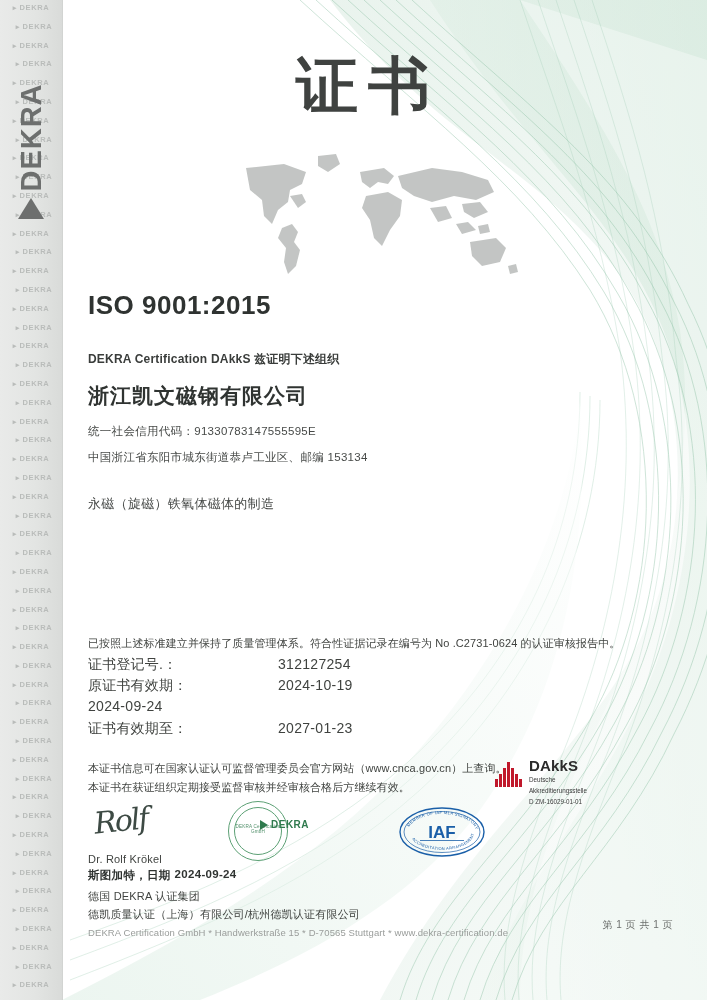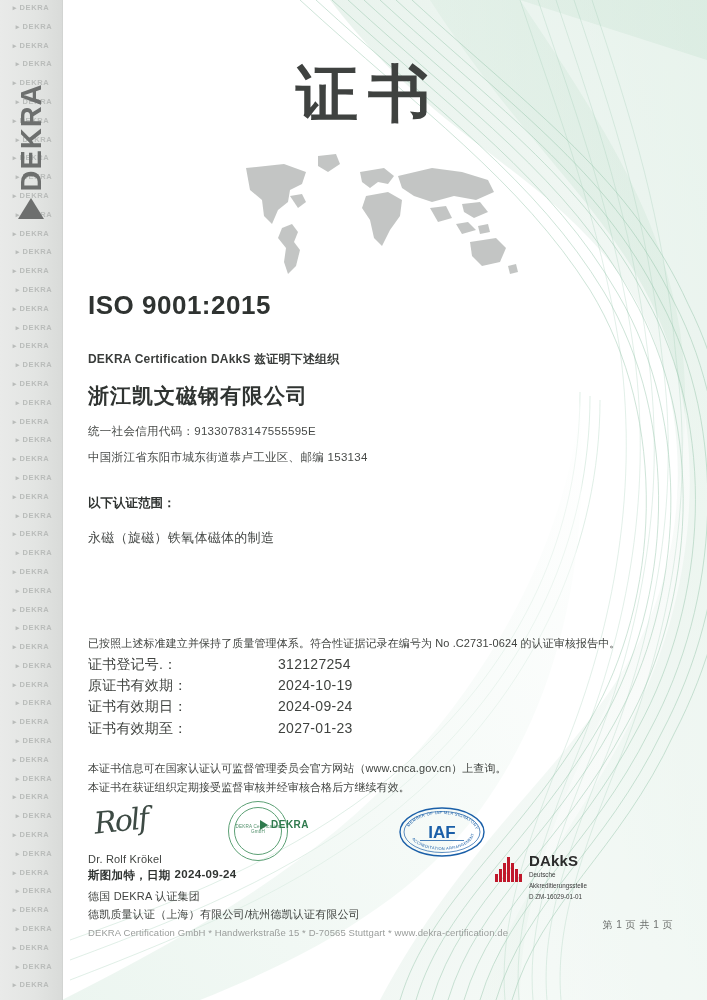--- a/index.html
+++ b/index.html
@@ -64,21 +64,21 @@
   .ribbon-logo .dk-tri{
     width:0;height:0;
     border-top:13px solid transparent;
     border-bottom:13px solid transparent;
     border-left:21px solid #6d6f6e;
   }
 
   
   .doc-title{
     position:absolute;
-    left:296px;top:52px;
+    left:296px;top:44px;
     font-size:62px;
     font-weight:bold;
     color:#3f4240;
     letter-spacing:10px;
     font-family:"DejaVu Sans","Liberation Sans",sans-serif;
   }
 
   
   .worldmap{
     position:absolute;left:232px;top:150px;
@@ -196,21 +196,21 @@
   .footer-legal{
     font-size:9.5px;color:#9a9d9b;margin-top:5px;letter-spacing:.1px;
   }
 
   
   .iaf{
     position:absolute;left:398px;top:806px;
     width:88px;height:52px;
   }
   .dakks{
-    position:absolute;left:495px;top:853px;
+    position:absolute;left:495px;top:758px;
     width:152px;height:56px;
     display:flex;align-items:flex-start;
   }
   .dakks-bars{display:flex;align-items:flex-end;height:26px;margin-top:3px;}
   .dakks-bars i{display:block;width:2.6px;margin-right:1.4px;background:#c0182b;}
   .dakks-txt{margin-left:6px;}
   .dakks-title{font-size:15px;font-weight:bold;color:#2b2b2b;letter-spacing:.2px;line-height:1;}
   .dakks-sub{font-size:6.3px;color:#3a3a3a;line-height:1.25;margin-top:3px;}
   .dakks-reg{font-size:6.3px;color:#3a3a3a;margin-top:3px;}
 
@@ -363,37 +363,35 @@
       <path d="M276 116 L284 114 L286 122 L278 124 Z"></path>
     </g>
   </svg>
 
   <div class="content">
     <div class="std">ISO 9001:2015</div>
     <div class="issuer">DEKRA Certification DAkkS 兹证明下述组织</div>
     <div class="company">浙江凯文磁钢有限公司</div>
     <div class="credit">统一社会信用代码：91330783147555595E</div>
     <div class="address">中国浙江省东阳市城东街道恭卢工业区、邮编 153134</div>
-    <div class="scope-label">以下认证范围：</div>
     <div class="scope-text">永磁（旋磁）铁氧体磁体的制造</div>
   </div>
 
   <div class="lower">
     <div class="para">已按照上述标准建立并保持了质量管理体系。符合性证据记录在编号为 No .C2731-0624 的认证审核报告中。</div>
     <div class="rows">
       <div class="row">
         <div class="lbl">证书登记号.：</div>
         <div class="val">312127254</div>
       </div>
       <div class="row">
         <div class="lbl">原证书有效期：</div>
         <div class="val">2024-10-19</div>
       </div>
       <div class="row">
-        <div class="lbl">证书有效期日：</div>
         <div class="val">2024-09-24</div>
       </div>
       <div class="row">
         <div class="lbl">证书有效期至：</div>
         <div class="val">2027-01-23</div>
       </div>
     </div>
     <div class="note">本证书信息可在国家认证认可监督管理委员会官方网站（www.cnca.gov.cn）上查询。</div>
     <div class="note" style="margin-top:0">本证书在获证组织定期接受监督审核并经审核合格后方继续有效。</div>
   </div>

